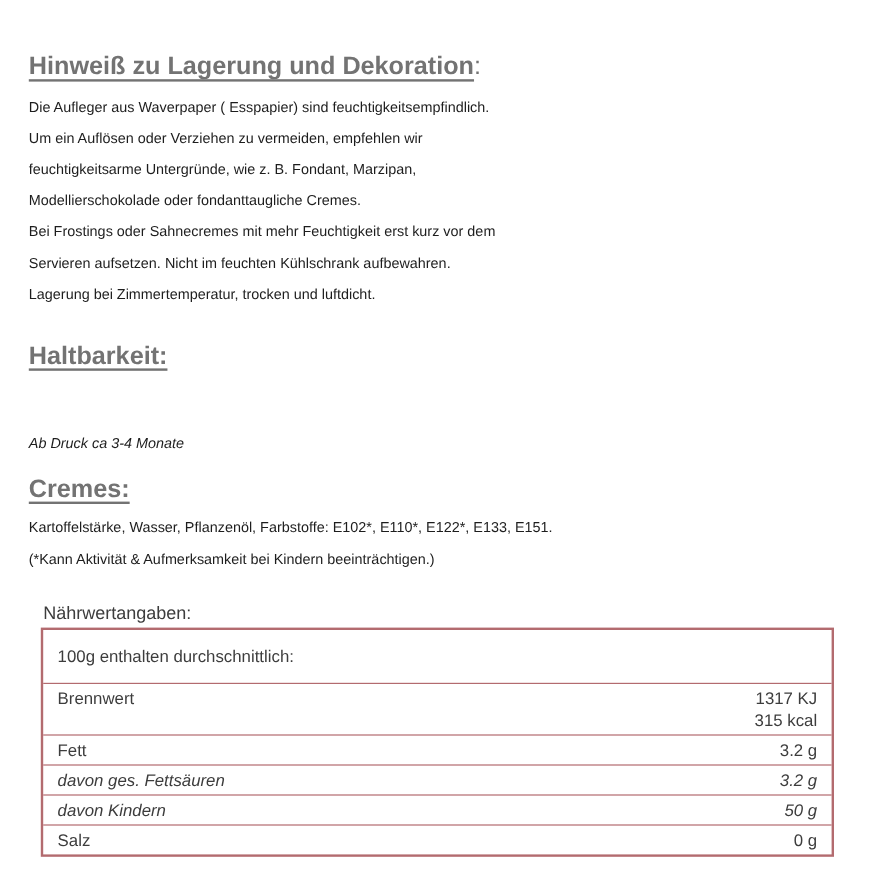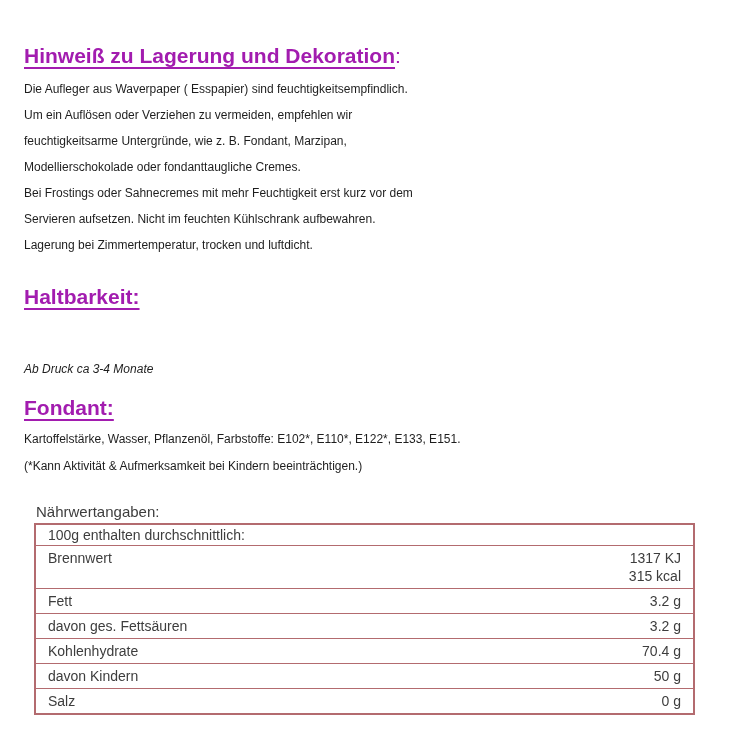--- a/index.html
+++ b/index.html
@@ -11,21 +11,21 @@
   html,body{background:#ffffff;}
   body{
     width:739px;height:739px;overflow:hidden;
     font-family:"Liberation Sans","DejaVu Sans",sans-serif;
     color:var(--body-text);
   }
   .content{padding:44px 24px 0 24px;}
   .pre{white-space:pre-line;}
 
   .sec-heading{
-    font-size:21px;line-height:23px;font-weight:bold;color:#a21caf;
+    font-size:21px;line-height:23px;font-weight:bold;color:#737373;
   }
   .sec-heading .ul{
     text-decoration:underline;
     text-decoration-thickness:2px;
     text-underline-offset:4px;
   }
   .sec-heading .colon{font-weight:normal;text-decoration:none;}
 
   .body-text{
     font-size:12px;line-height:26px;color:var(--body-text);
@@ -45,22 +45,22 @@
     width:661px;
     border:2px solid var(--table-border);
     font-size:14px;color:var(--table-text);
   }
   .trow{
     display:flex;align-items:flex-start;justify-content:space-between;
     padding:3px 12px;line-height:18px;
     border-bottom:1px solid var(--table-border);
   }
   .trow:last-child{border-bottom:none;}
-  .trow.header{padding:1px 12px;}
-  .trow.indent{}
+  .trow.header{padding:13px 12px;}
+  .trow.indent{font-style:italic;}
   .tname{text-align:left;}
   .tval{text-align:right;white-space:pre-line;margin-left:auto;}
 </style>
 </head>
 <body>
 
 <div class="content">
 
   <div class="sec-heading">
     <span class="ul">Hinweiß zu Lagerung und Dekoration</span><span class="colon">:</span>
@@ -72,21 +72,21 @@
 Bei Frostings oder Sahnecremes mit mehr Feuchtigkeit erst kurz vor dem
 Servieren aufsetzen. Nicht im feuchten Kühlschrank aufbewahren.
 Lagerung bei Zimmertemperatur, trocken und luftdicht.</div>
 
   <div id="shelf-heading" class="sec-heading">
     <span class="ul">Haltbarkeit:</span>
   </div>
   <div id="shelf-body" class="body-text">Ab Druck ca 3-4 Monate</div>
 
   <div id="ingredients-heading" class="sec-heading">
-    <span class="ul">Fondant:</span>
+    <span class="ul">Cremes:</span>
   </div>
   <div id="ingredients-body" class="body-text pre">Kartoffelstärke, Wasser, Pflanzenöl, Farbstoffe: E102*, E110*, E122*, E133, E151.
 (*Kann Aktivität &amp; Aufmerksamkeit bei Kindern beeinträchtigen.)</div>
 
   <div id="nutrition-label">Nährwertangaben:</div>
 
   <div class="nutri-table">
     <div class="trow header">
       <div class="tname">100g enthalten durchschnittlich:</div>
     </div>
@@ -97,24 +97,20 @@
 315 kcal</div>
         </div>
         <div class="trow">
           <div class="tname">Fett</div>
           <div class="tval">3.2 g</div>
         </div>
         <div class="trow indent">
           <div class="tname">davon ges. Fettsäuren</div>
           <div class="tval">3.2 g</div>
         </div>
-        <div class="trow">
-          <div class="tname">Kohlenhydrate</div>
-          <div class="tval">70.4 g</div>
-        </div>
         <div class="trow indent">
           <div class="tname">davon Kindern</div>
           <div class="tval">50 g</div>
         </div>
         <div class="trow">
           <div class="tname">Salz</div>
           <div class="tval">0 g</div>
         </div>
       </div>
   </div>

